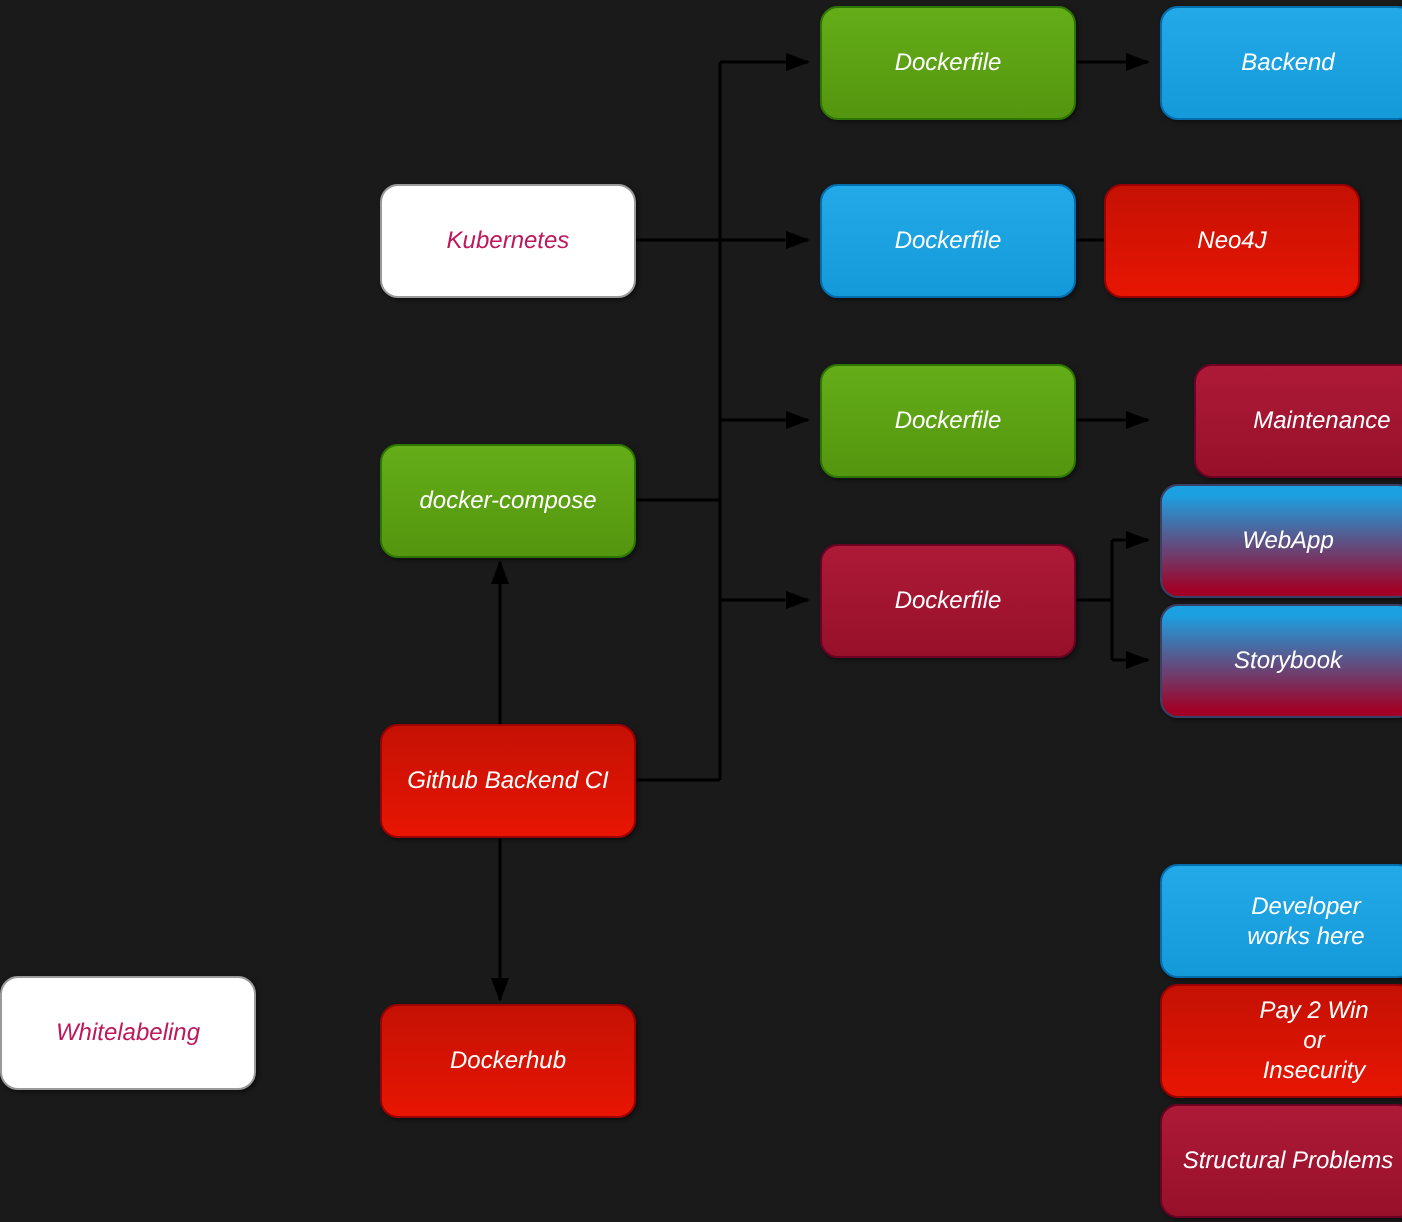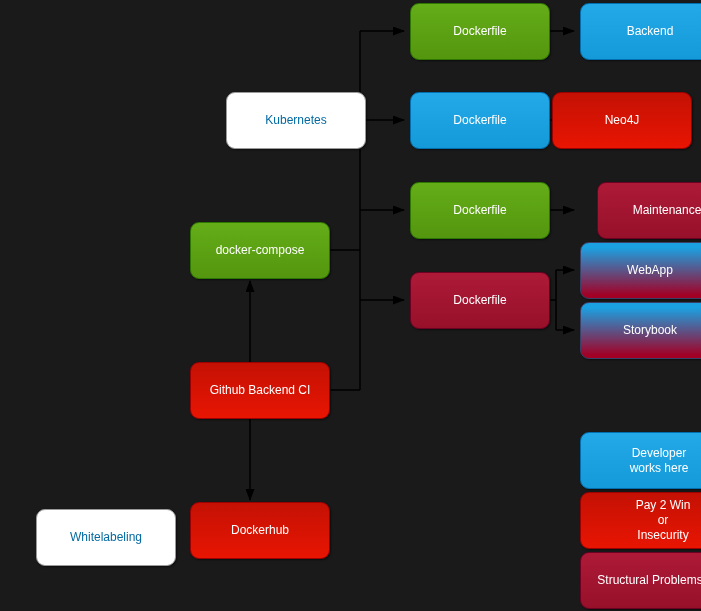--- a/index.html
+++ b/index.html
@@ -4,28 +4,29 @@
 <style>
   html,body{margin:0;padding:0;}
   body{
     width:701px;height:611px;position:relative;overflow:hidden;
     background:#1a1a1a;
     font-family:"Liberation Sans",sans-serif;
   }
   .edges{position:absolute;left:0;top:0;pointer-events:none;}
   .edges line,.edges path{stroke:#000;stroke-width:1.5;fill:none;}
   .node{
-    position:absolute;width:140px;height:57px;box-sizing:border-box;
+    position:absolute;width:128px;height:57px;box-sizing:border-box;
     border-radius:9px;border:1px solid rgba(0,0,0,.45);
     display:flex;align-items:center;justify-content:center;text-align:center;
     font-size:12px;line-height:1.25;color:#ffffff;padding:3px 6px;
     white-space:pre-line;
     box-shadow:1px 1px 2px rgba(0,0,0,.5);
+    font-style:italic;
   }
-  .node.white{background:#ffffff;color:#0369a1;border-color:#9a9a9a;margin-left:36px;}
+  .node.white{background:#ffffff;color:#be185d;border-color:#9a9a9a;}
   .node.green{background:linear-gradient(180deg,#64ad18,#54960f);border-color:#2d7600;}
   .node.blue{background:linear-gradient(180deg,#23a8e8,#159ad9);border-color:#006eaf;}
   .node.red{background:linear-gradient(180deg,#c41104,#e81502);border-color:#9c0000;}
   .node.crimson{background:linear-gradient(180deg,#ad1a37,#97102a);border-color:#6e0024;}
   .node.bluecrimson{background:linear-gradient(180deg,#1ba1e2 8%,#a20025 95%);border-color:#3a3f66;}
 </style>
 </head>
 <body>
 
 <svg class="edges" width="701" height="611" viewBox="0 0 701 611">
@@ -78,21 +79,21 @@
 </div>
 
 <div class="node red" style="left:190px;top:362px;">
   <span>Github Backend CI</span>
 </div>
 
 <div class="node red" style="left:190px;top:502px;">
   <span>Dockerhub</span>
 </div>
 
-<div class="node white" style="left:0px;top:509px;">
+<div class="node white" style="left:0px;top:488px;">
   <span>Whitelabeling</span>
 </div>
 
 <div class="node green" style="left:410px;top:3px;">
   <span>Dockerfile</span>
 </div>
 
 <div class="node blue" style="left:410px;top:92px;">
   <span>Dockerfile</span>
 </div>

